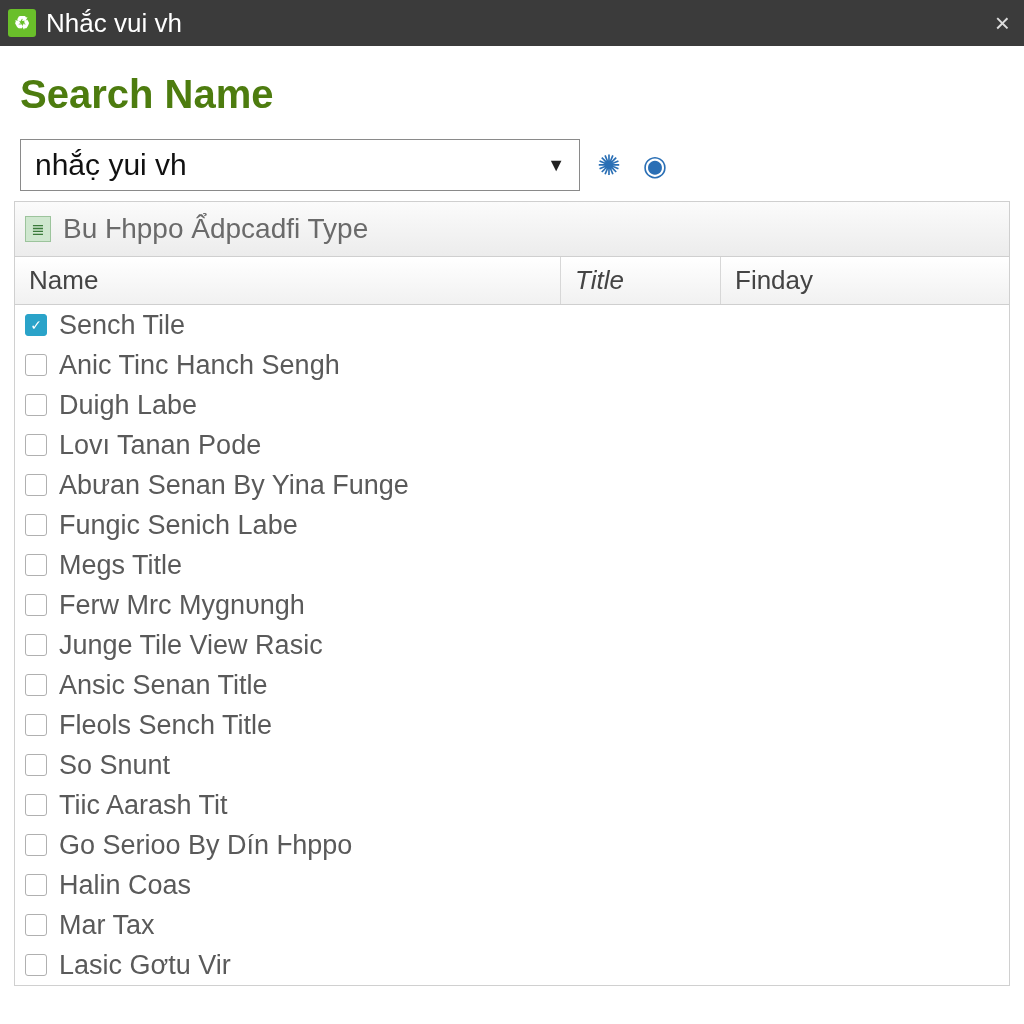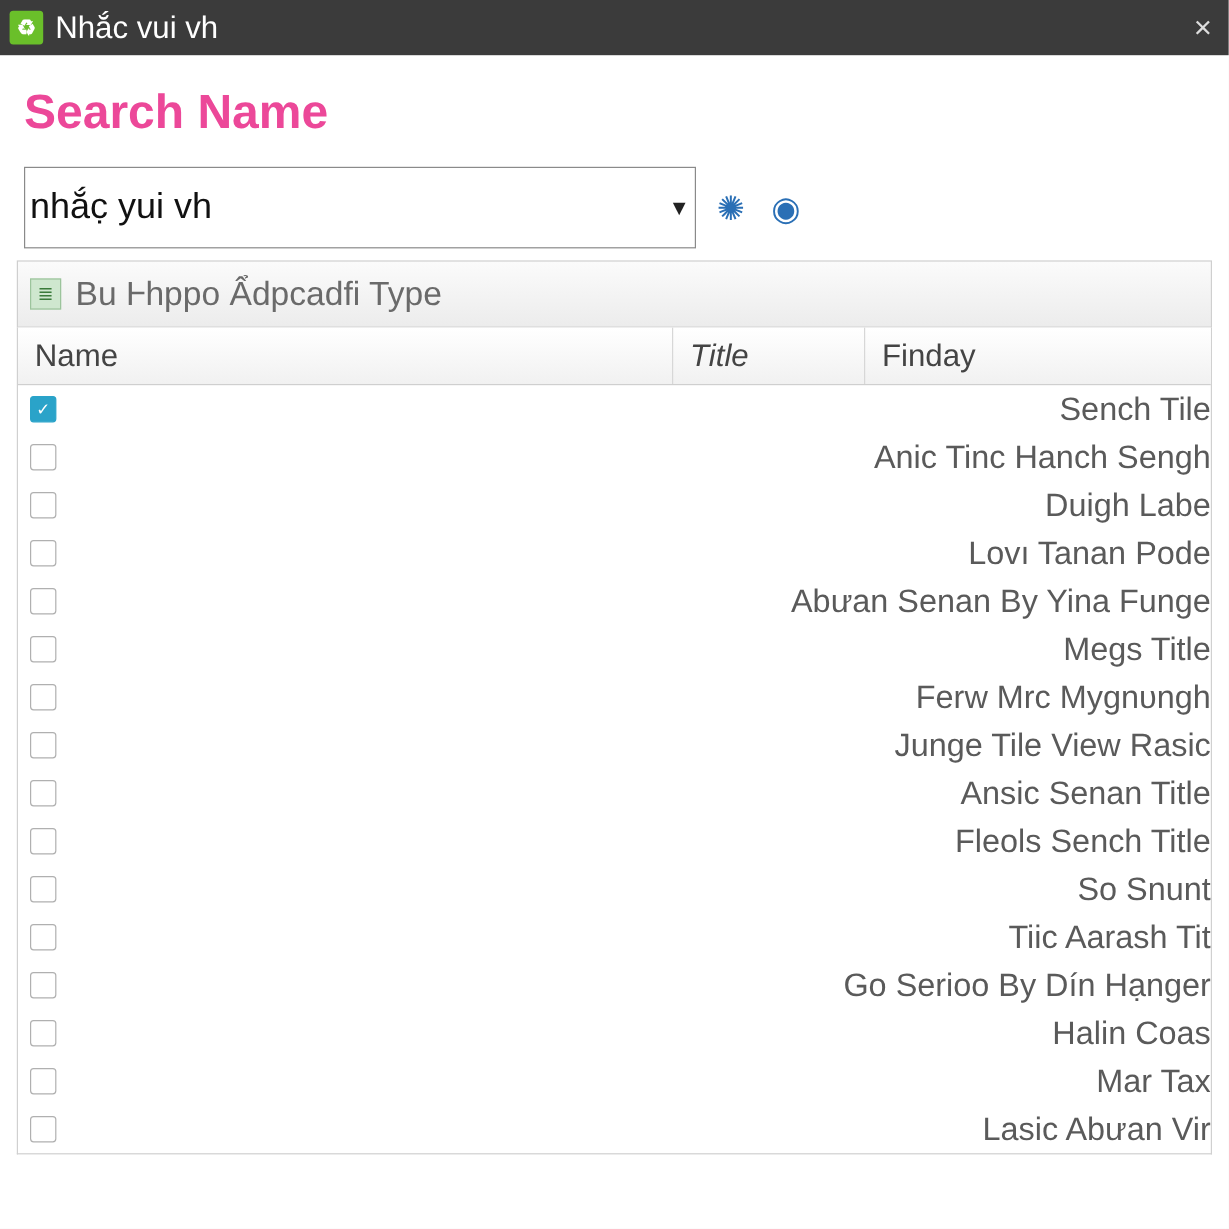--- a/index.html
+++ b/index.html
@@ -4,31 +4,31 @@
 <style>
   * { box-sizing: border-box; margin: 0; padding: 0; }
   html, body { width: 1024px; height: 1024px; overflow: hidden; font-family: "Segoe UI", Tahoma, Arial, sans-serif; background: #f4f4f4; }
   .window { width: 1024px; height: 1024px; background: #ffffff; display: flex; flex-direction: column; }
   .titlebar { height: 46px; background: #3b3b3b; color: #fff; display: flex; align-items: center; padding: 0 8px; font-size: 26px; }
   .titlebar .app-icon { width: 28px; height: 28px; background: #6abf2a; border-radius: 3px; margin-right: 10px; display:flex; align-items:center; justify-content:center; }
   .titlebar .app-icon span { color:#fff; font-size:18px; font-weight:bold; }
   .titlebar .title-text { flex: 1; }
   .titlebar .close { font-size: 26px; color:#ddd; padding:0 6px; cursor:pointer; }
   .content { padding: 18px 14px 0 14px; }
-  .heading { font-size: 40px; font-weight: 600; color: #ec4899; margin: 8px 0 22px 6px; }
+  .heading { font-size: 40px; font-weight: 600; color: #4d7c0f; margin: 8px 0 22px 6px; }
   .search-row { display:flex; align-items:center; gap:12px; margin: 0 6px 10px 6px; }
-  .combo { flex: 0 0 560px; height: 68px; border:1px solid #8a8a8a; background:#fff; display:flex; align-items:center; padding:0 4px; font-size:30px; color:#111; }
+  .combo { flex: 0 0 560px; height: 52px; border:1px solid #8a8a8a; background:#fff; display:flex; align-items:center; padding:0 14px; font-size:30px; color:#111; }
   .combo .combo-text { flex:1; }
   .combo .caret { font-size:18px; color:#222; }
   .action-btn { width:34px; height:34px; display:flex; align-items:center; justify-content:center; cursor:pointer; }
   .gear { color:#2a6fb5; font-size:28px; }
   .down-circle { color:#2a6fb5; font-size:28px; }
   .toolbar { margin-top:4px; height: 56px; background: linear-gradient(#fbfbfb,#ececec); border:1px solid #cfcfcf; display:flex; align-items:center; padding:0 10px; gap:12px; font-size:28px; color:#6a6a6a; }
   .toolbar .tb-icon { width:26px; height:26px; background:#cfe7cf; border:1px solid #9cc49c; display:flex; align-items:center; justify-content:center; font-size:16px; color:#3a7a3a; }
-  .table { border:1px solid #d0d0d0; border-top:none;text-align:right; }
+  .table { border:1px solid #d0d0d0; border-top:none; }
   .thead { display:flex; height:48px; background:linear-gradient(#ffffff,#f1f1f1); border-bottom:1px solid #cfcfcf; }
   .th { padding:0 14px; display:flex; align-items:center; font-size:26px; color:#444; border-right:1px solid #d7d7d7; }
   .th.name { flex: 0 0 546px; }
   .th.title { flex: 0 0 160px; font-style: italic; }
   .th.finday { flex: 1; border-right:none; }
   .tbody { }
   .row { display:flex; align-items:center; height:40px; padding-left:10px; font-size:27px; color:#5a5a5a; }
   .row .chk { width:22px; height:22px; border:1px solid #b0b0b0; border-radius:3px; margin-right:12px; flex-shrink:0; background:#fff; display:flex; align-items:center; justify-content:center; font-size:14px; color:#fff; }
   .row .chk.checked { background:#2aa3c9; border-color:#2aa3c9; }
   .row .name-cell { flex:1; white-space:nowrap; overflow:hidden; }
@@ -90,20 +90,24 @@
           <div class="row">
             <div class="chk"></div>
             <div class="name-cell">Lovı Tanan Pode</div>
           </div>
           <div class="row">
             <div class="chk"></div>
             <div class="name-cell">Abưan Senan By Yina Funge</div>
           </div>
           <div class="row">
             <div class="chk"></div>
+            <div class="name-cell">Fungic Senich Labe</div>
+          </div>
+          <div class="row">
+            <div class="chk"></div>
             <div class="name-cell">Megs Title</div>
           </div>
           <div class="row">
             <div class="chk"></div>
             <div class="name-cell">Ferw Mrc Mygnυngh</div>
           </div>
           <div class="row">
             <div class="chk"></div>
             <div class="name-cell">Junge Tile View Rasic</div>
           </div>
@@ -118,31 +122,31 @@
           <div class="row">
             <div class="chk"></div>
             <div class="name-cell">So Snunt</div>
           </div>
           <div class="row">
             <div class="chk"></div>
             <div class="name-cell">Tiic Aarash Tit</div>
           </div>
           <div class="row">
             <div class="chk"></div>
-            <div class="name-cell">Go Serioo By Dín Hạnger</div>
+            <div class="name-cell">Go Serioo By Dín Ⱶhppo</div>
           </div>
           <div class="row">
             <div class="chk"></div>
             <div class="name-cell">Halin Coas</div>
           </div>
           <div class="row">
             <div class="chk"></div>
             <div class="name-cell">Mar Tax</div>
           </div>
           <div class="row">
             <div class="chk"></div>
-            <div class="name-cell">Lasic Abưan Vir</div>
+            <div class="name-cell">Lasic Gơtu Vir</div>
           </div>
         </div>
     </div>
 
   </div>
 </div>
 
 </body></html>

